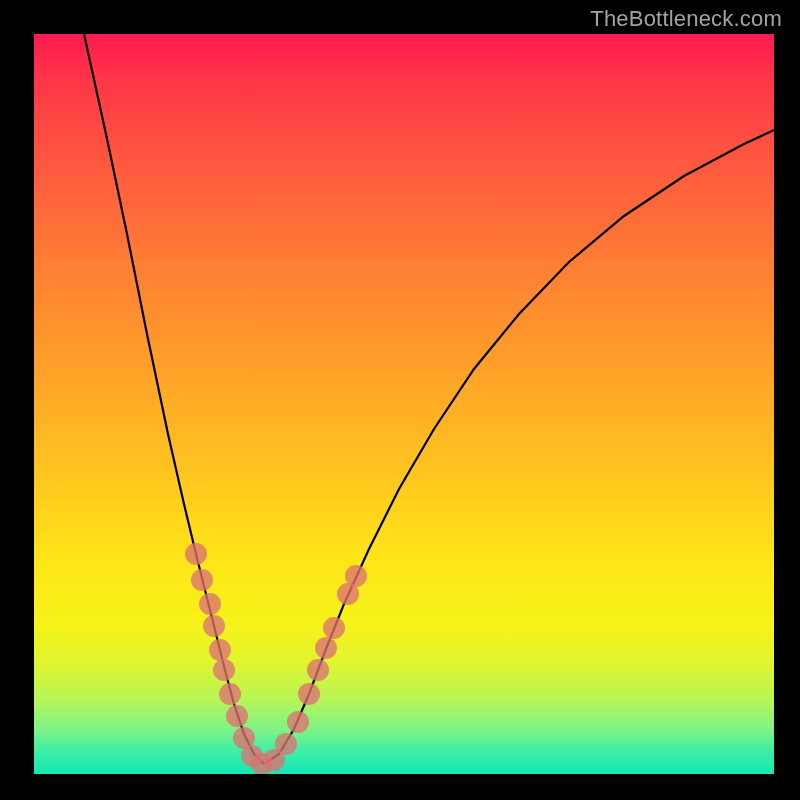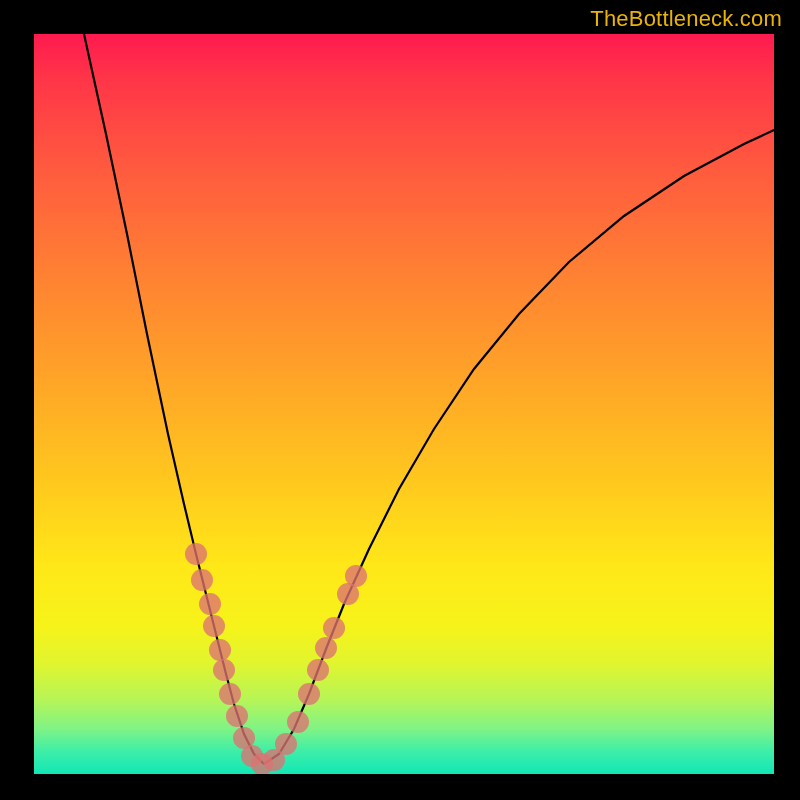--- a/index.html
+++ b/index.html
@@ -37,21 +37,21 @@
       #b6f557 90%,
       #7ef387 94%,
       #3ceea8 97%,
       #12e7b6 100%
     );
   }
   .watermark {
     position: absolute;
     top: 6px;
     right: 18px;
-    color: #eab308;
+    color: #a3a3a3;
     font-size: 22px;
     letter-spacing: 0.2px;
     user-select: none;
   }
   svg.curves {
     position: absolute;
     left: 0;
     top: 0;
     width: 740px;
     height: 740px;

